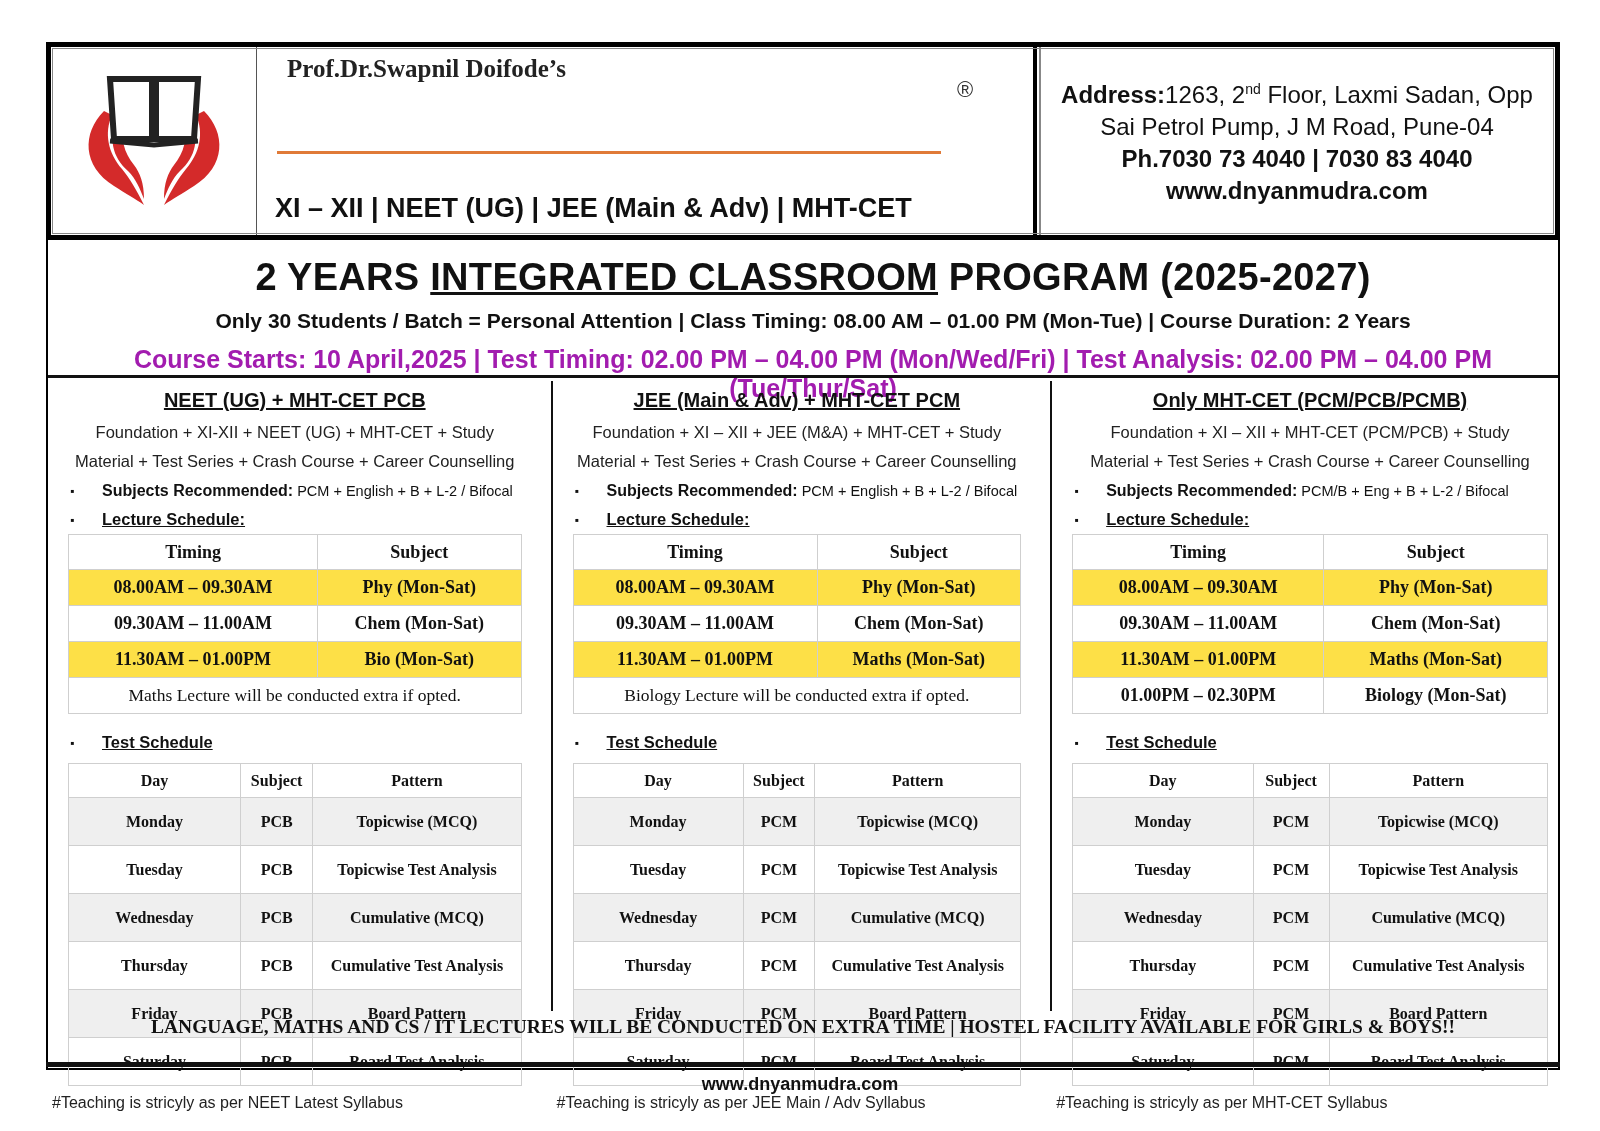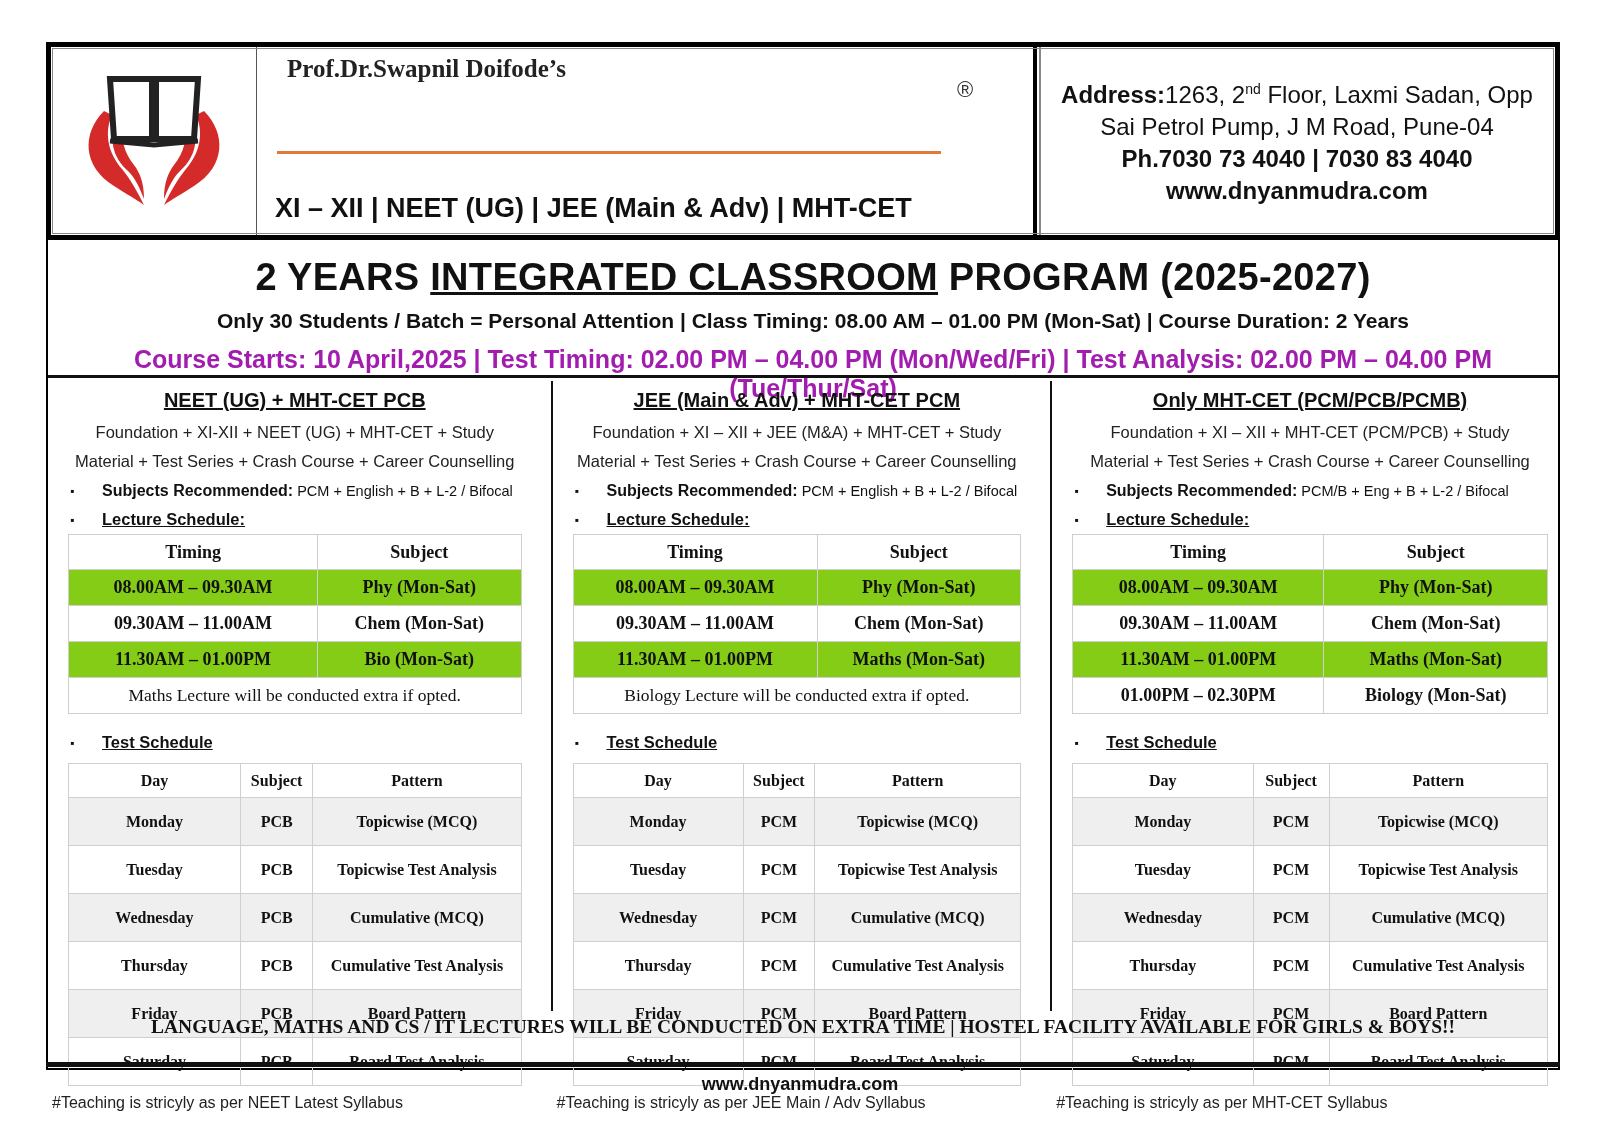--- a/index.html
+++ b/index.html
@@ -53,21 +53,21 @@
   .bullet-row { display: flex; align-items: center; font-size: 16px; height: 29px; color: #111; }
   .bullet { width: 34px; font-size: 12px; padding-left: 2px; }
   .bullet-row b { font-weight: bold; }
   .bullet-label-u { font-weight: bold; text-decoration: underline; font-size: 16.5px; }
   .small { font-size: 14.5px; margin-left: 4px; }
 
   table { border-collapse: collapse; width: 100%; font-family: Liberation Serif, serif; font-weight: bold; }
   td, th { border: 1px solid #cfcfcf; text-align: center; color: #111; }
   .lec th { font-size: 18px; height: 35px; background: #fff; }
   .lec td { font-size: 18px; height: 36px; }
-  .lec tr.shade td { background: #84cc16; }
+  .lec tr.shade td { background: #fde047; }
   .lec td.note { font-weight: normal; font-size: 17.5px; background: #fff; }
   .test th { font-size: 16px; height: 34px; }
   .test td { font-size: 16px; height: 48px; }
   .test tr.shade td { background: #efefef; }
   .test-bullet { margin-top: 14px; margin-bottom: 6px; }
   .footnote { font-size: 16px; color: #222; margin-top: 8px; margin-left: -16px; }
 
   .bottom-line { position: absolute; left: 0; width: 1510px; top: 778px; text-align: center;
                  font-family: "Liberation Serif", serif; font-weight: bold; font-size: 19.5px; color: #111; }
   .main-bottom { position: absolute; left: 46px; top: 1062px; width: 1514px; height: 5px; background: #111; }
@@ -103,21 +103,21 @@
     <div class="addr-line"><b>Address:</b><span>1263, 2</span><sup>nd</sup><span> Floor, Laxmi Sadan, Opp</span></div>
     <div class="addr-line">Sai Petrol Pump, J M Road, Pune-04</div>
     <div class="addr-bold">Ph.7030 73 4040 | 7030 83 4040</div>
     <div class="addr-bold">www.dnyanmudra.com</div>
   </div>
 </div>
 
 <div class="main">
   <div class="banner">
     <div class="banner-title"><span>2 YEARS </span><u>INTEGRATED CLASSROOM</u><span> PROGRAM (2025-2027)</span></div>
-    <div class="banner-line">Only 30 Students / Batch = Personal Attention | Class Timing: 08.00 AM – 01.00 PM (Mon-Sat) | Course Duration: 2 Years</div>
+    <div class="banner-line">Only 30 Students / Batch = Personal Attention | Class Timing: 08.00 AM – 01.00 PM (Mon-Tue) | Course Duration: 2 Years</div>
     <div class="banner-line2">Course Starts: 10 April,2025 | Test Timing: 02.00 PM – 04.00 PM (Mon/Wed/Fri) | Test Analysis: 02.00 PM – 04.00 PM (Tue/Thur/Sat)</div>
   </div>
 
   <div class="cols">
 
     <div class="col">
       <div class="col-title">NEET (UG) + MHT-CET PCB</div>
       <div class="col-desc">
         <div>Foundation + XI-XII + NEET (UG) + MHT-CET + Study</div>
         <div>Material + Test Series + Crash Course + Career Counselling</div>

